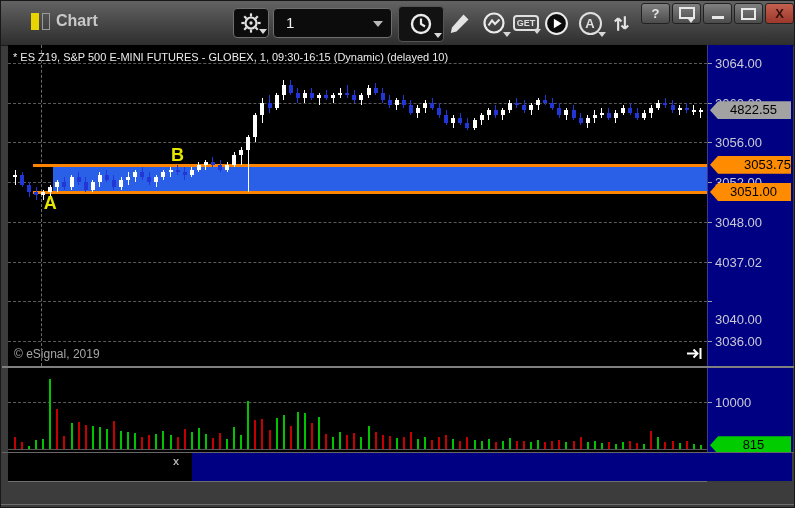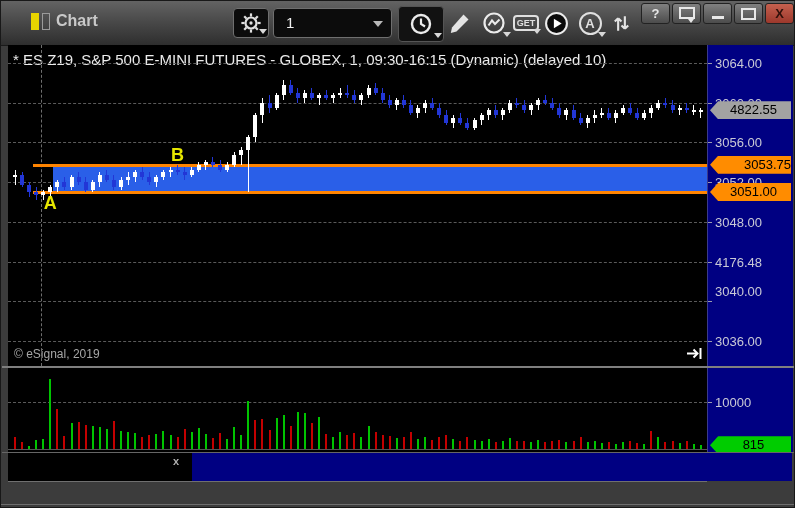--- a/index.html
+++ b/index.html
@@ -60,21 +60,21 @@
   
   .hgrid{position:absolute;left:0;right:0;height:0;border-top:1px dashed #5a5a5a;}
   .vgrid{position:absolute;top:0;bottom:0;width:0;border-left:1px dashed #6e6e6e;}
   .zone{position:absolute;}
   .lvl{position:absolute;height:3px;}
   .wick{position:absolute;width:1px;}
   .cbody{position:absolute;width:4px;}
   .vbar{position:absolute;width:2px;}
   .ann{position:absolute;color:#e6e600;font-weight:bold;font-size:18px;transform:translate(-50%,-50%);
        text-shadow:1px 1px 0 #000;}
-  .chart-title{position:absolute;left:5px;top:6px;color:#ececec;font-size:15px;white-space:nowrap;}
+  .chart-title{position:absolute;left:5px;top:6px;color:#ececec;font-size:11px;white-space:nowrap;}
   .copyright{position:absolute;left:6px;top:302px;color:#a6a6a6;font-size:12px;}
   .gotoend{position:absolute;right:4px;top:301px;}
   .axtick{position:absolute;left:0;width:4px;height:1px;background:#9a9aae;}
   .axlabel{position:absolute;left:7px;color:#c9c9d6;font-size:13px;transform:translateY(-50%);}
   .ptr{position:absolute;left:2px;width:81px;height:18px;clip-path:polygon(10% 0,100% 0,100% 100%,10% 100%,0 50%);
        color:#000;font-size:13px;line-height:18px;text-align:center;padding-left:6px;box-sizing:border-box;}
 </style>
 </head>
 <body>
 
@@ -395,23 +395,23 @@
       <div class="axlabel" style="top: 18px;">3064.00</div>
       <div class="axtick" style="top: 57.72px;"></div>
       <div class="axlabel" style="top: 57.72px;">3060.00</div>
       <div class="axtick" style="top: 97.44px;"></div>
       <div class="axlabel" style="top: 97.44px;">3056.00</div>
       <div class="axtick" style="top: 137.16px;"></div>
       <div class="axlabel" style="top: 137.16px;">3052.00</div>
       <div class="axtick" style="top: 176.88px;"></div>
       <div class="axlabel" style="top: 176.88px;">3048.00</div>
       <div class="axtick" style="top: 216.6px;"></div>
-      <div class="axlabel" style="top: 216.6px;">4176.48</div>
+      <div class="axlabel" style="top: 216.6px;">4037.02</div>
       <div class="axtick" style="top: 256.32px;"></div>
-      <div class="axlabel" style="top: 246px;">3040.00</div>
+      <div class="axlabel" style="top: 274px;">3040.00</div>
       <div class="axtick" style="top: 296.04px;"></div>
       <div class="axlabel" style="top: 296.04px;">3036.00</div>
       <div class="ptr" style="top: 110.782px; background: rgb(255, 140, 0); text-align: right;">3053.75</div>
       <div class="ptr" style="top: 138.09px; background: rgb(255, 140, 0);">3051.00</div>
       <div class="ptr" style="top: 56.1675px; background: rgb(162, 162, 162);">4822.55</div>
     </div>
 
   <div class="divider" style="top:365px;height:2px;"></div>
 
   <div class="volume-pane">

